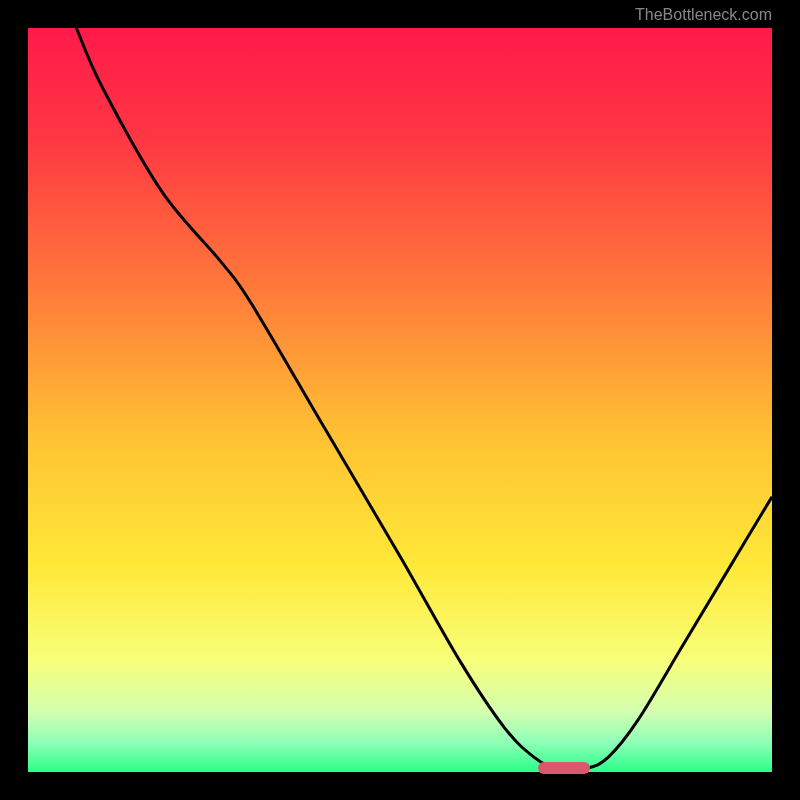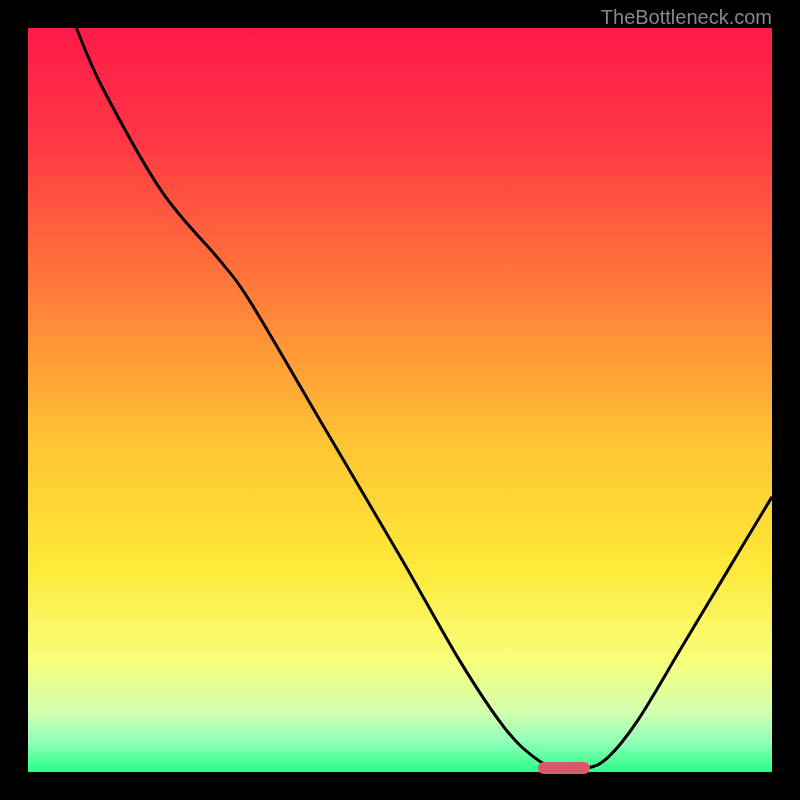--- a/index.html
+++ b/index.html
@@ -30,21 +30,21 @@
     top: 0;
     left: 0;
     width: 100%;
     height: 100%;
   }
   .watermark {
     position: absolute;
     top: 6px;
     right: 28px;
     color: #888;
-    font-size: 20px;
+    font-size: 16px;
     font-weight: 500;
   }
   .marker {
     position: absolute;
     background: #d9596c;
     border-radius: 6px;
   }
 </style>
 </head>
 <body>

